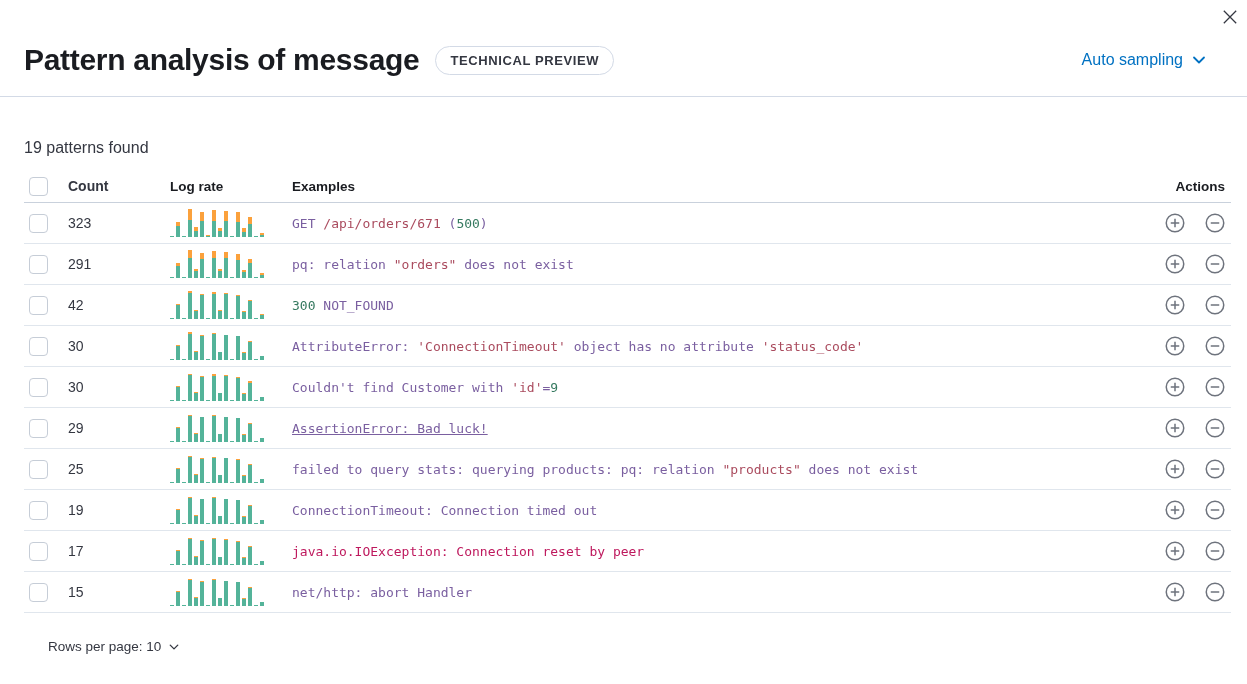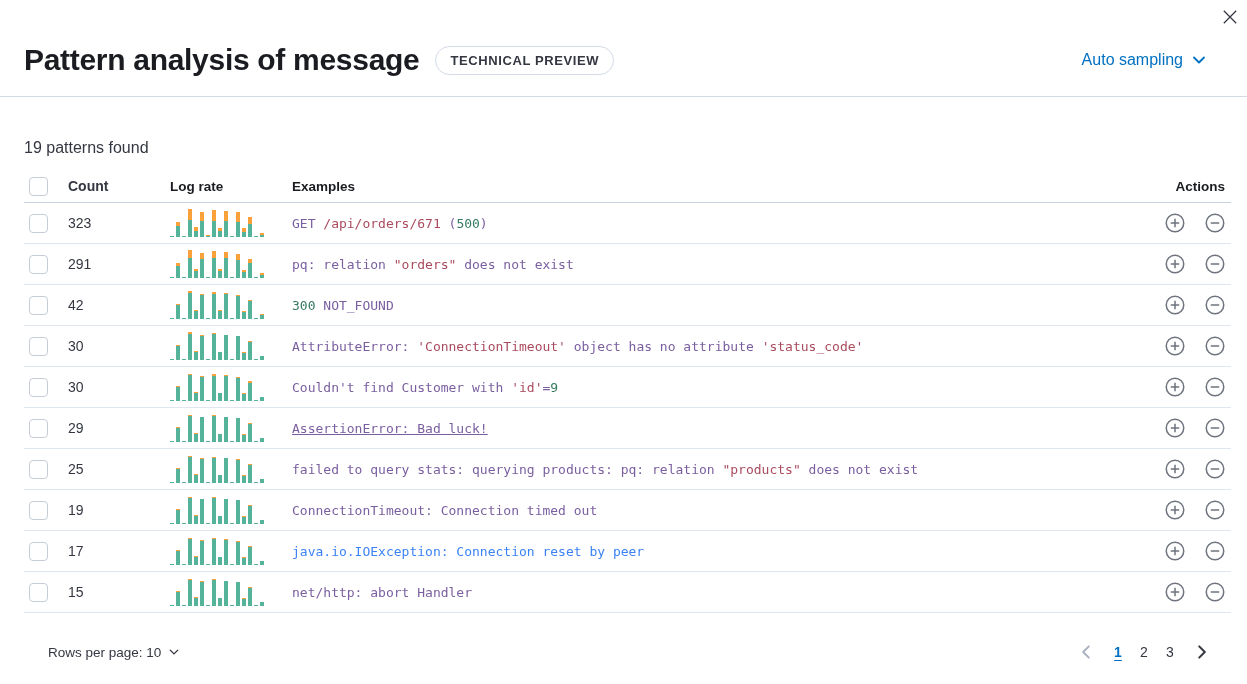--- a/index.html
+++ b/index.html
@@ -867,21 +867,21 @@
               </div>
               <div class="bar">
                 <div class="seg-g" style="height: 2%; background: rgb(84, 179, 153);"></div>
               </div>
               <div class="bar">
                 <div class="seg-o" style="height: 2%; background: rgb(251, 161, 60);"></div>
                 <div class="seg-g" style="height: 14%; background: rgb(84, 179, 153);"></div>
               </div>
             </div>
           </div>
-          <div class="col-examples"><span class="example"><span style="color: #3b82f6;">java.io.IOException: Connection reset by peer</span></span></div>
+          <div class="col-examples"><span class="example"><span style="color: #be185d;">java.io.IOException: Connection reset by peer</span></span></div>
           <div class="col-actions">
             <button class="action-btn">
               <svg width="20" height="20" viewBox="0 0 16 16">
                 <circle cx="8" cy="8" r="7"></circle>
                 <path d="M8 4.6v6.8M4.6 8h6.8"></path>
               </svg>
             </button>
             <button class="action-btn">
               <svg width="20" height="20" viewBox="0 0 16 16">
                 <circle cx="8" cy="8" r="7"></circle>
@@ -977,27 +977,14 @@
       </div>
   </div>
 
   <div class="flyout-footer">
     <button class="rows-per-page">
       <span>Rows per page: 10</span>
       <svg width="12" height="12" viewBox="0 0 16 16">
         <path d="M3 5.5 L8 10.5 L13 5.5" stroke="#343741" stroke-width="1.8" fill="none" stroke-linecap="round" stroke-linejoin="round"></path>
       </svg>
     </button>
-    <div class="pagination">
-      <button class="pager-arrow" aria-label="Previous page">
-        <svg width="18" height="18" viewBox="0 0 16 16">
-          <path d="M10.5 3 L5.5 8 L10.5 13" stroke="#ABB2BF" stroke-width="1.8" fill="none" stroke-linecap="round" stroke-linejoin="round"></path>
-        </svg>
-      </button>
-      <span id="page-buttons"><button class="page-btn active">1</button><button class="page-btn">2</button><button class="page-btn">3</button></span>
-      <button class="pager-arrow" aria-label="Next page">
-        <svg width="18" height="18" viewBox="0 0 16 16">
-          <path d="M5.5 3 L10.5 8 L5.5 13" stroke="#343741" stroke-width="1.8" fill="none" stroke-linecap="round" stroke-linejoin="round"></path>
-        </svg>
-      </button>
-    </div>
   </div>
 </div>
 
 </body></html>

